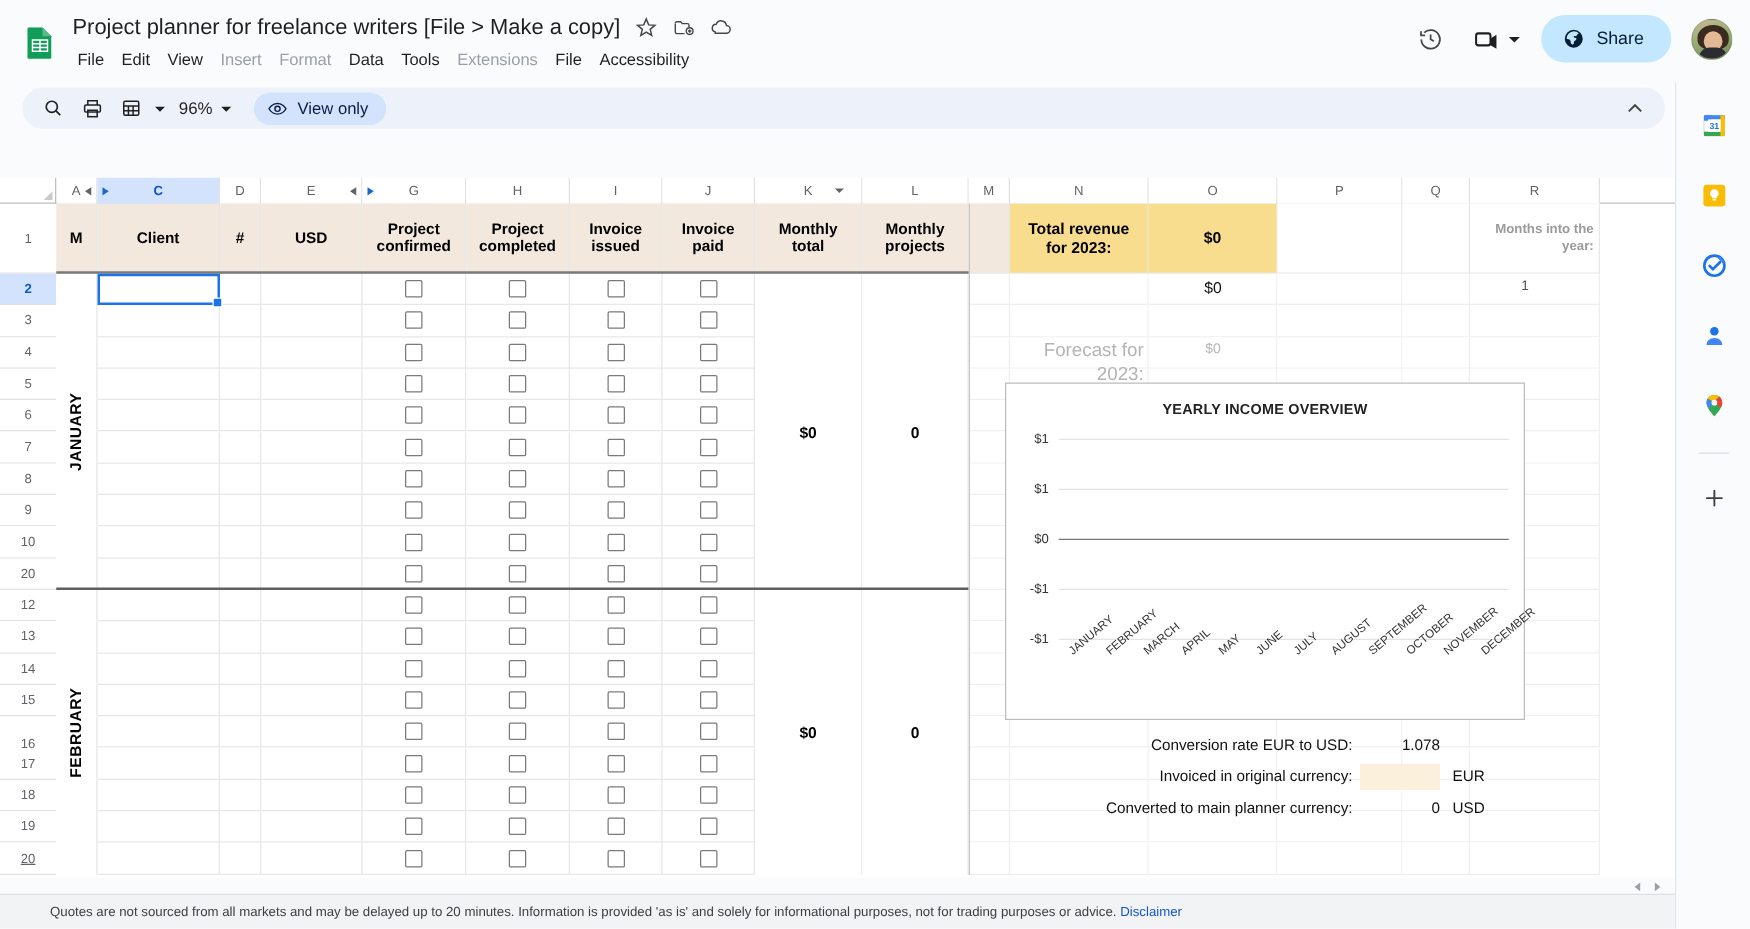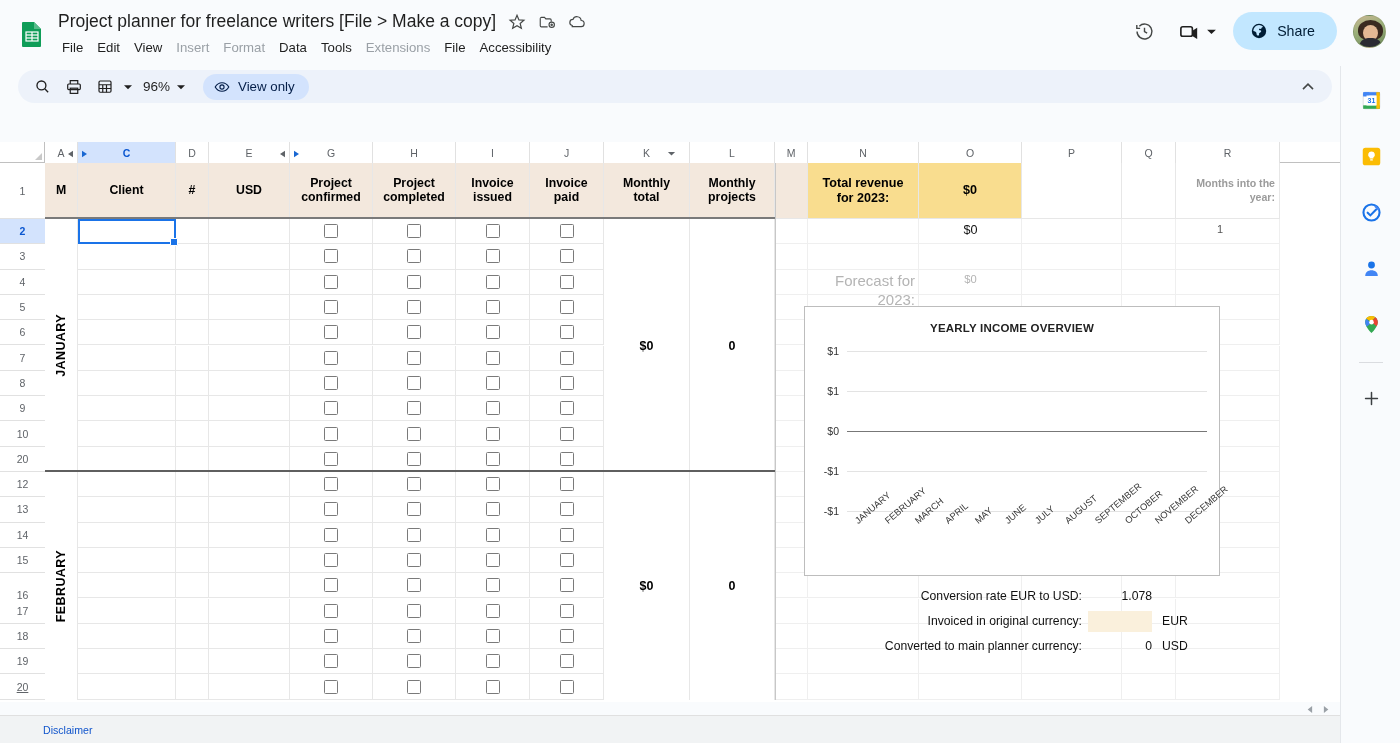--- a/index.html
+++ b/index.html
@@ -915,20 +915,21 @@
         </svg>
     </div>
     <div class="sb-arrow" style="right:8px; top:1px;">
       <svg width="6" height="9" viewBox="0 0 7 10">
           <path d="M1 1v8l5.2-4z" fill="#9aa0a6"></path>
         </svg>
     </div>
   </div>
 
   <div class="disclaimer">
+    <span>Quotes are not sourced from all markets and may be delayed up to 20 minutes. Information is provided 'as is' and solely for informational purposes, not for trading purposes or advice.</span>
     <a href="#">Disclaimer</a>
   </div>
 
   <div class="rail">
     <div class="rail-icon" style="top:19px;">
       <svg width="21" height="21" viewBox="0 0 24 24">
         <rect x="2.5" y="2.5" width="19" height="19" rx="2" fill="#fff" stroke="#dadce0"></rect>
         <path d="M2.5 4.5a2 2 0 0 1 2-2h5v5h-7z" fill="#4285f4"></path>
         <path d="M14.5 2.5h5a2 2 0 0 1 2 2v5h-7z" fill="#ea4335" opacity="0"></path>
         <rect x="2.5" y="2.5" width="19" height="4" fill="#4285f4"></rect>

